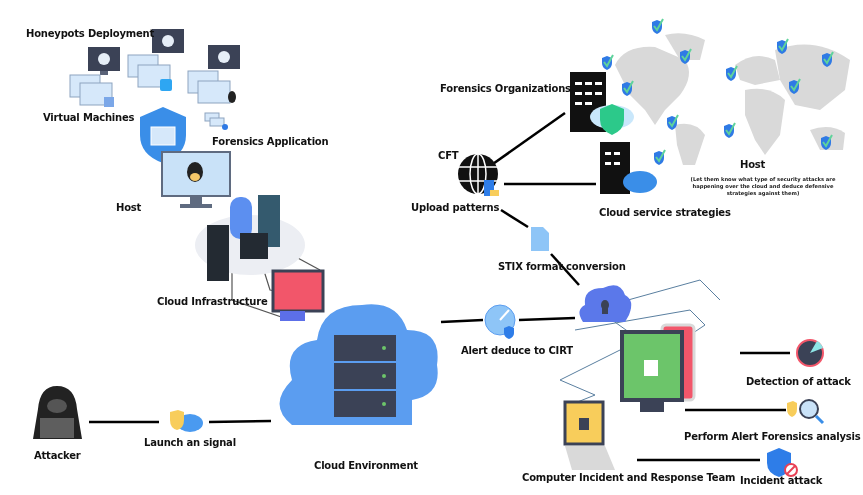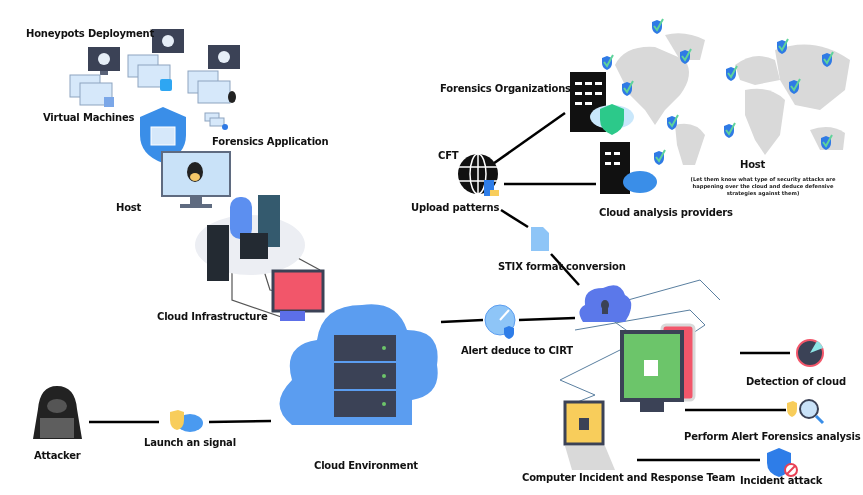--- a/index.html
+++ b/index.html
@@ -233,28 +233,28 @@
 <svg class="icon" style="left:766px;top:446px" width="32" height="32">
   <path d="M13,2 L25,7 L25,17 Q25,27 13,31 Q1,27 1,17 L1,7Z" fill="#2e7de8"></path>
   <circle cx="25" cy="24" r="6" fill="#fff" stroke="#e84155" stroke-width="2"></circle>
   <line x1="21" y1="28" x2="29" y2="20" stroke="#e84155" stroke-width="2"></line>
 </svg>
 
 <div class="lbl" style="left:26px;top:28px">Honeypots Deployment</div>
 <div class="lbl" style="left:43px;top:112px">Virtual Machines</div>
 <div class="lbl" style="left:212px;top:136px">Forensics Application</div>
 <div class="lbl" style="left:116px;top:202px">Host</div>
-<div class="lbl" style="left:157px;top:311px">Cloud Infrastructure</div>
+<div class="lbl" style="left:157px;top:296px">Cloud Infrastructure</div>
 <div class="lbl" style="left:440px;top:83px">Forensics Organizations</div>
 <div class="lbl" style="left:438px;top:150px">CFT</div>
 <div class="lbl" style="left:411px;top:202px">Upload patterns</div>
-<div class="lbl" style="left:599px;top:207px">Cloud analysis providers</div>
+<div class="lbl" style="left:599px;top:207px">Cloud service strategies</div>
 <div class="lbl" style="left:740px;top:159px">Host</div>
 <div class="note" style="left:678px;top:176px">(Let them know what type of security attacks are happening over the cloud and deduce defensive strategies against them)</div>
 <div class="lbl" style="left:498px;top:261px">STIX format conversion</div>
 <div class="lbl" style="left:461px;top:345px">Alert deduce to CIRT</div>
-<div class="lbl" style="left:746px;top:376px">Detection of cloud</div>
+<div class="lbl" style="left:746px;top:376px">Detection of attack</div>
 <div class="lbl" style="left:684px;top:431px">Perform Alert Forensics analysis</div>
 <div class="lbl" style="left:522px;top:472px">Computer Incident and Response Team</div>
 <div class="lbl" style="left:740px;top:475px">Incident attack</div>
 <div class="lbl" style="left:34px;top:450px">Attacker</div>
 <div class="lbl" style="left:144px;top:437px">Launch an signal</div>
 <div class="lbl" style="left:314px;top:460px">Cloud Environment</div>
 
 </body></html>

